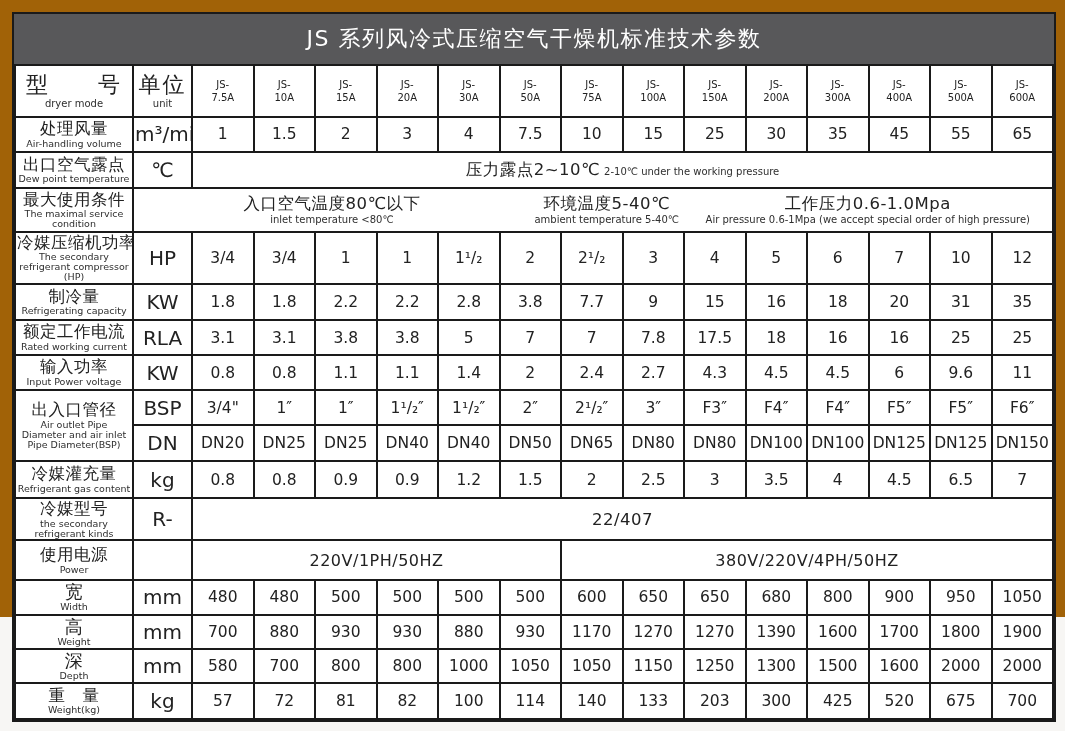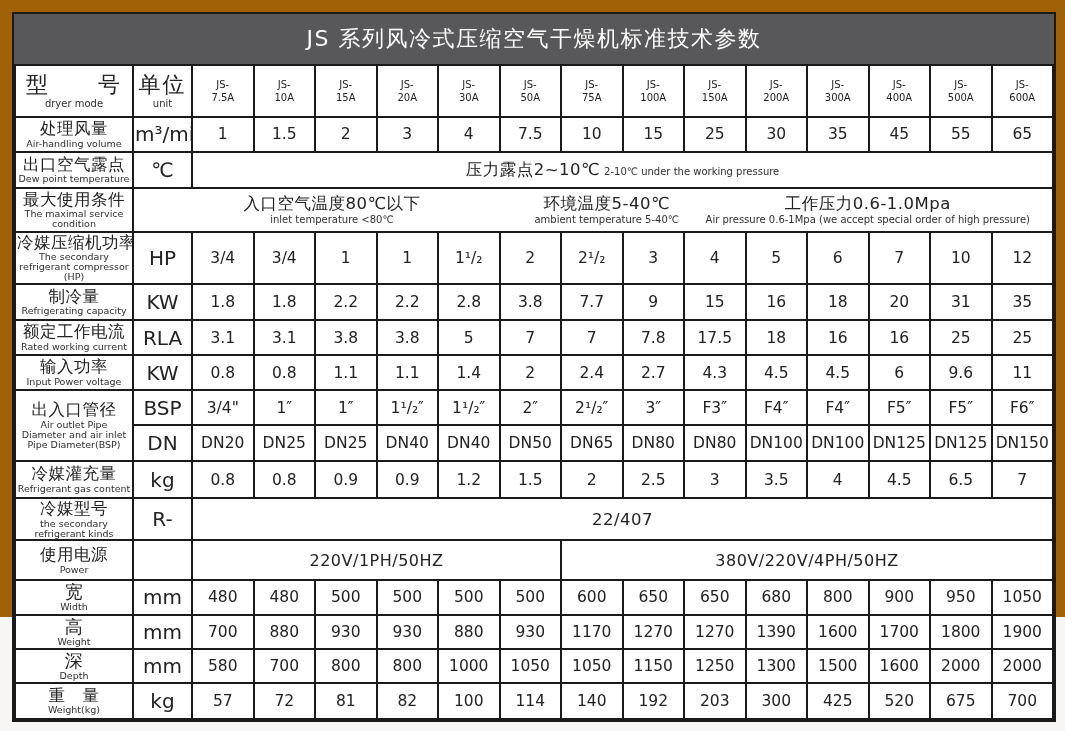--- a/index.html
+++ b/index.html
@@ -432,21 +432,21 @@
               <div class="lab-en">Weight(kg)</div>
             </td>
             <td class="unit">kg</td>
             <td class="val">57</td>
             <td class="val">72</td>
             <td class="val">81</td>
             <td class="val">82</td>
             <td class="val">100</td>
             <td class="val">114</td>
             <td class="val">140</td>
-            <td class="val">192</td>
+            <td class="val">133</td>
             <td class="val">203</td>
             <td class="val">300</td>
             <td class="val">425</td>
             <td class="val">520</td>
             <td class="val">675</td>
             <td class="val">700</td>
           </tr>
         </tbody>
     </table>
   </div>

